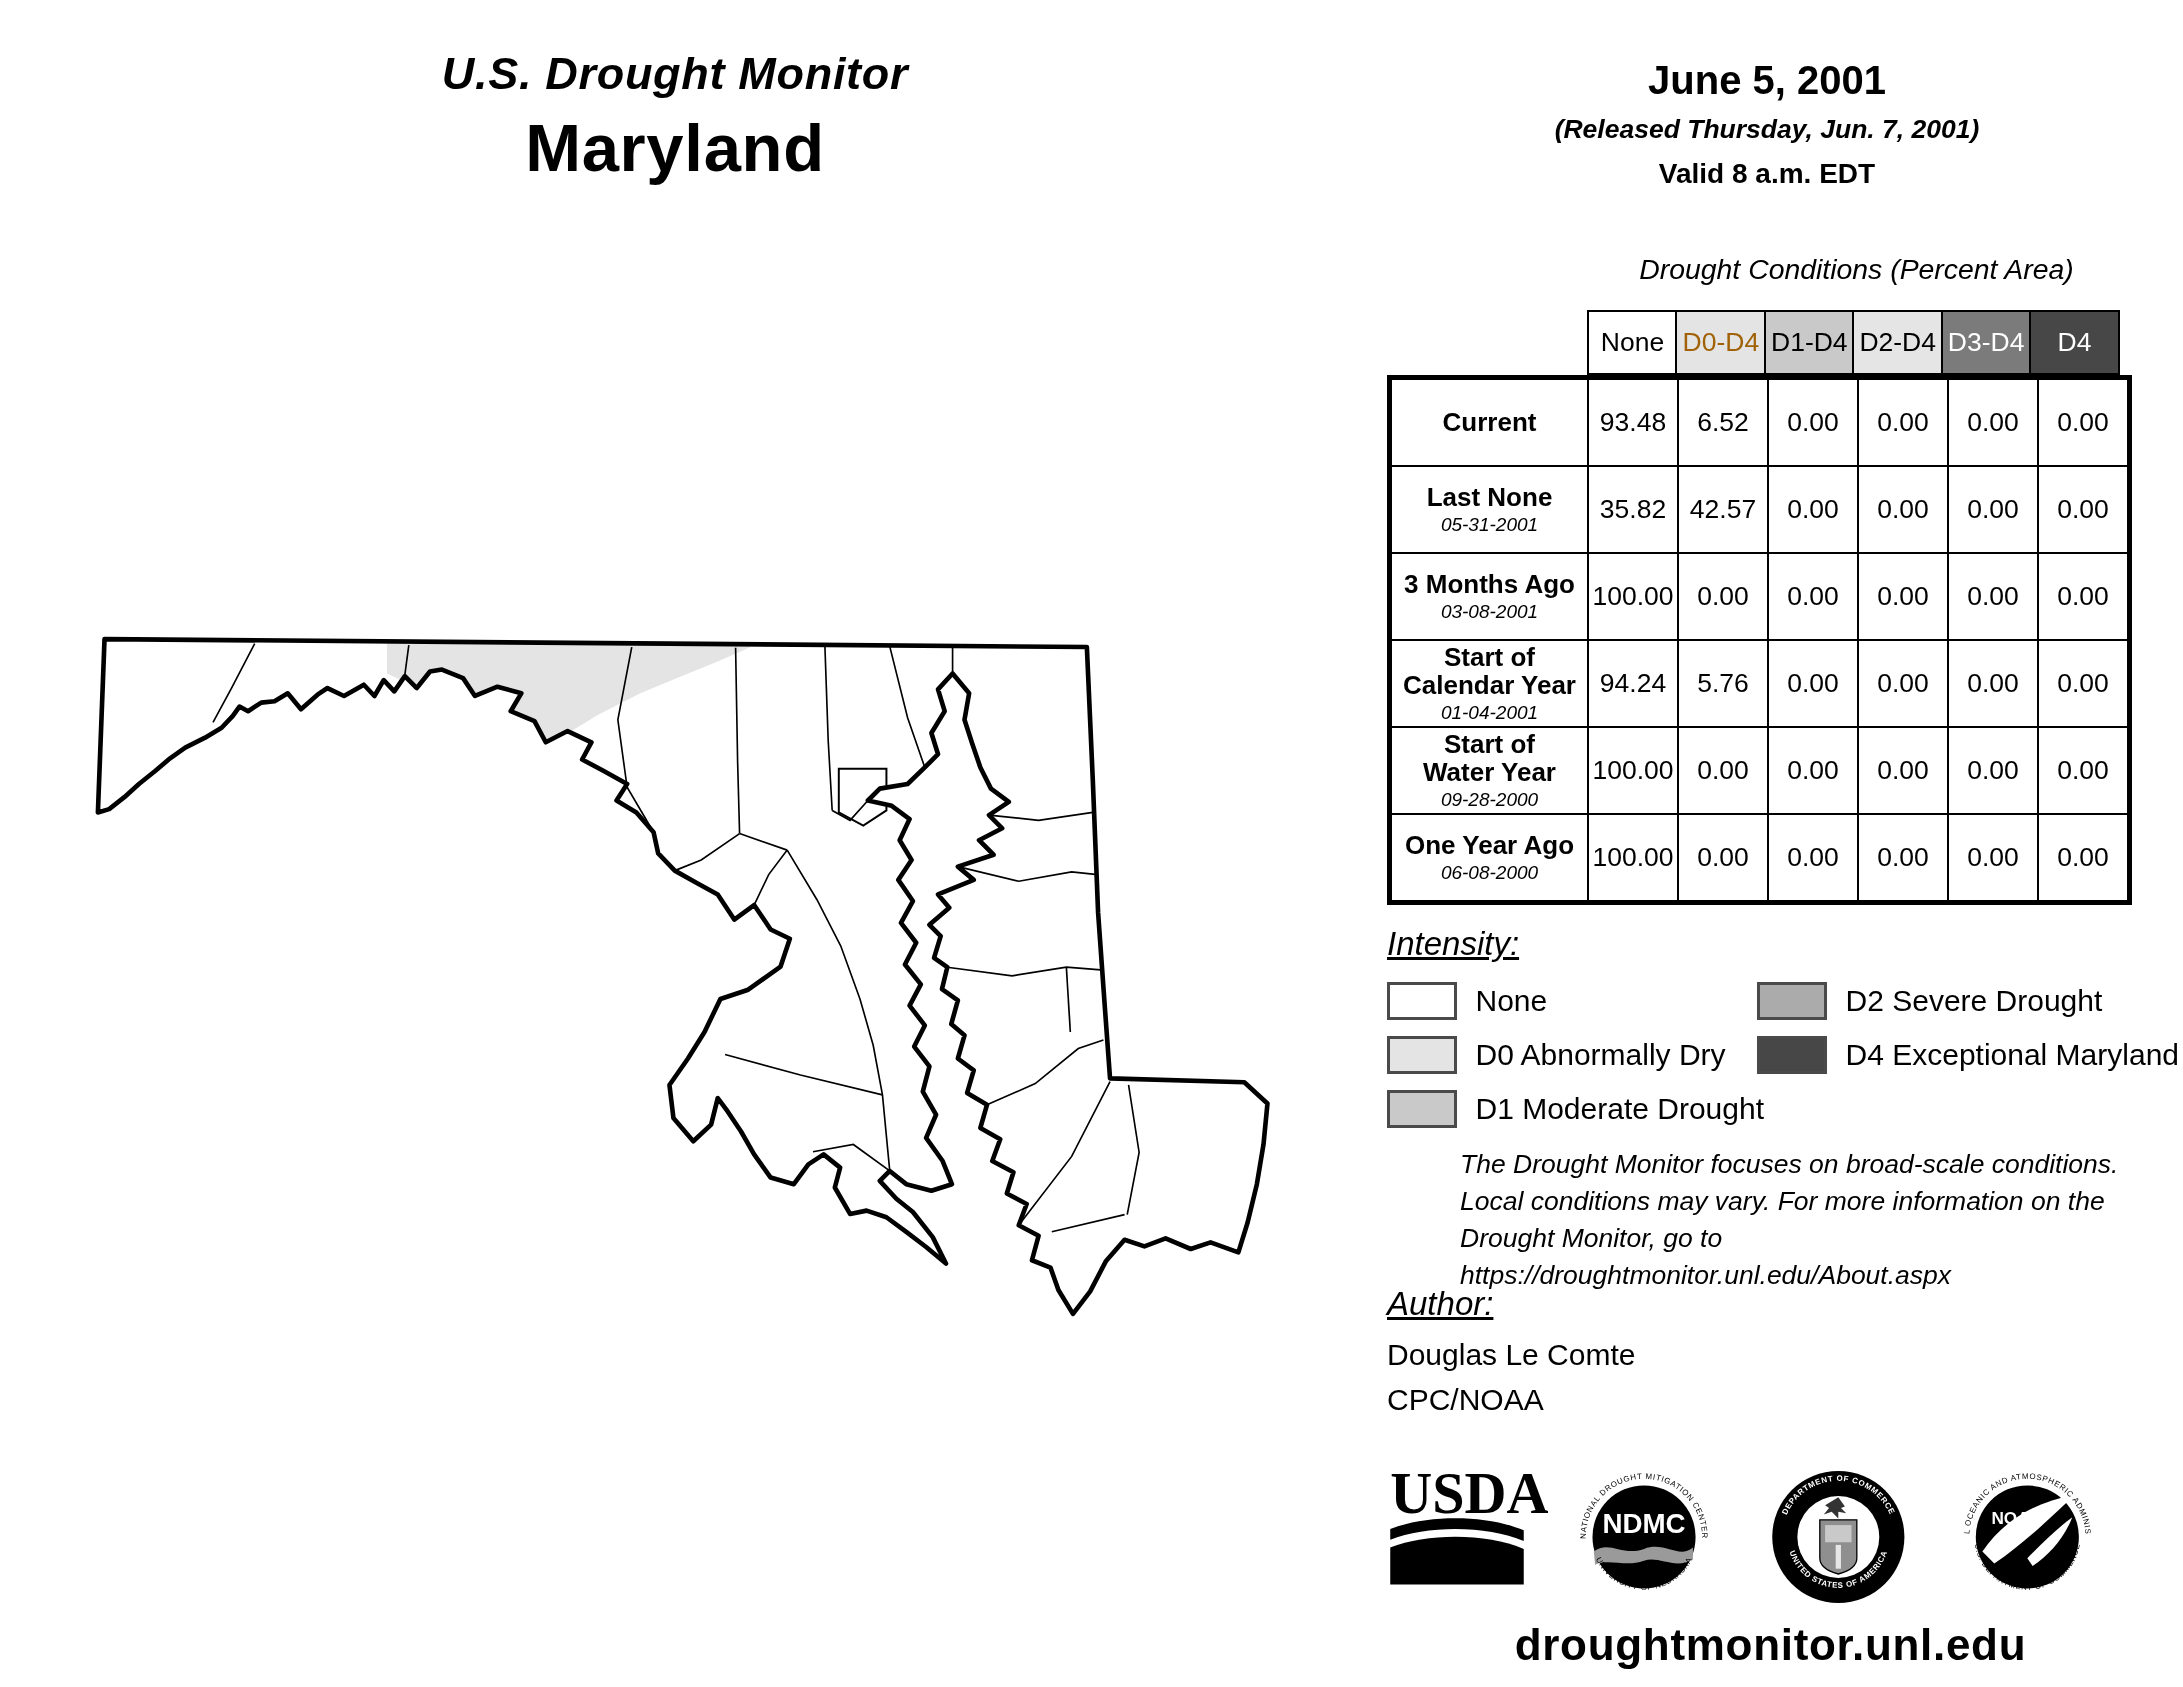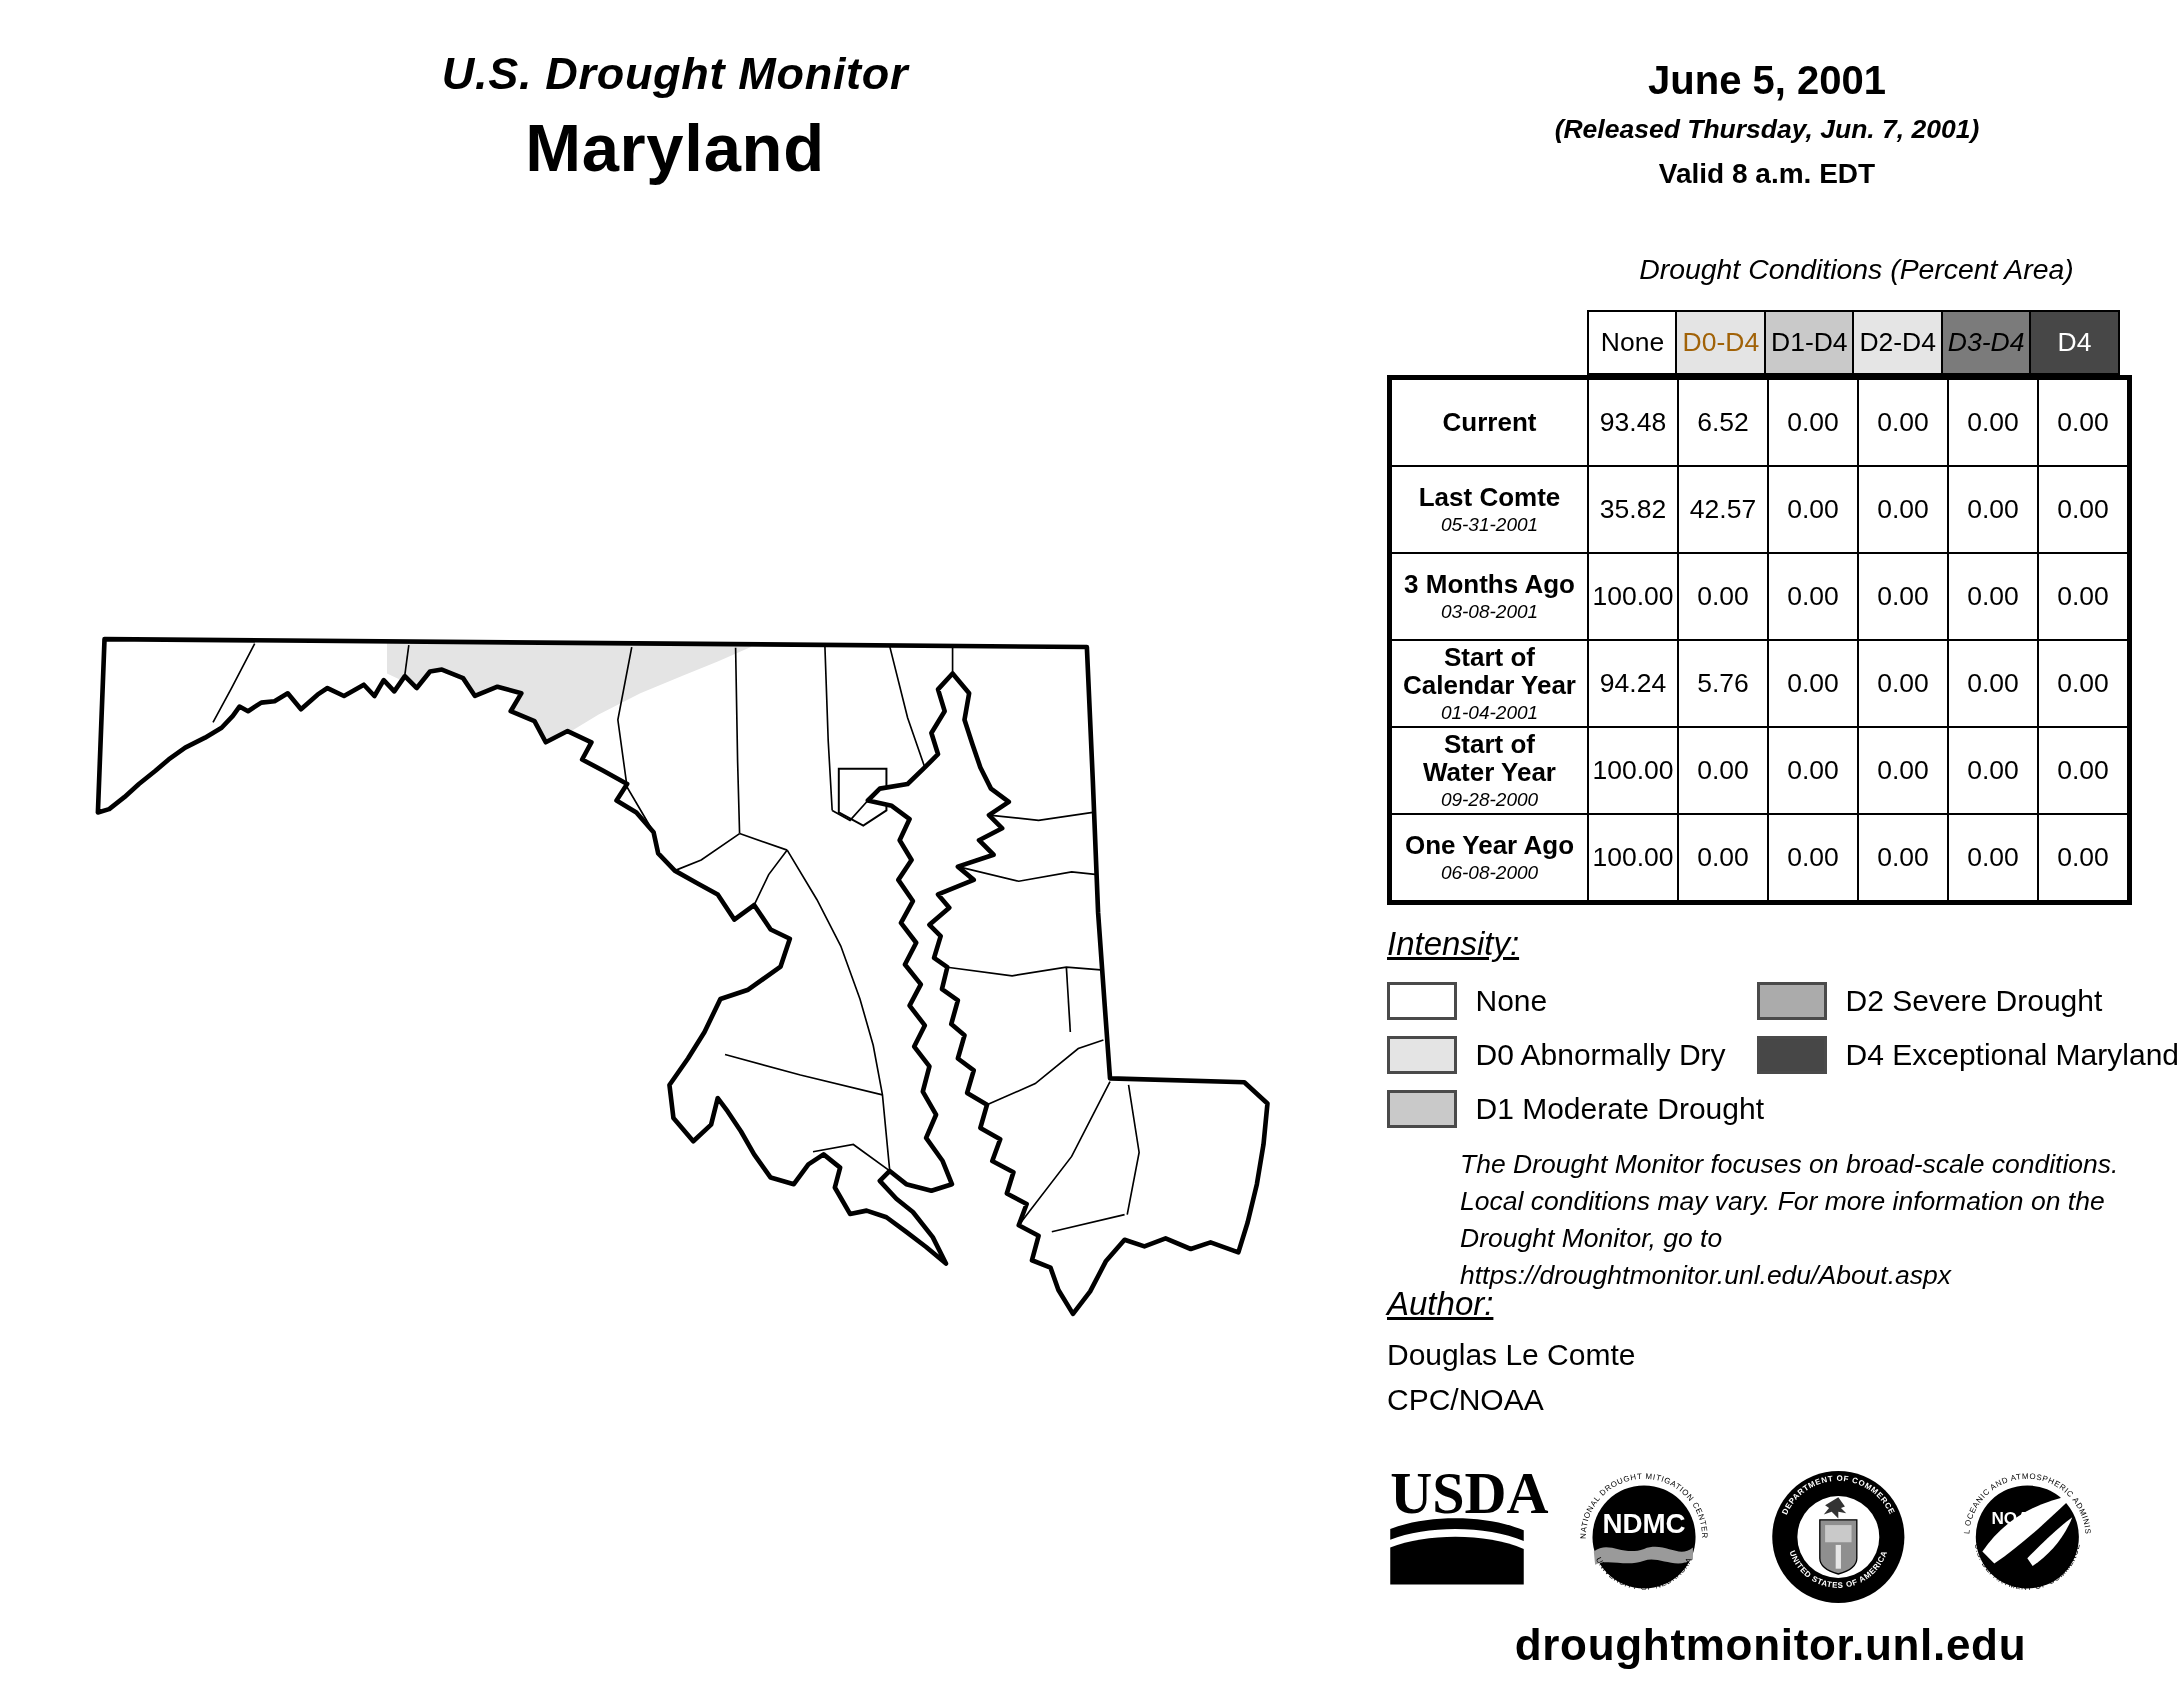--- a/index.html
+++ b/index.html
@@ -141,35 +141,35 @@
   <div class="date-released">(Released Thursday, Jun. 7, 2001)</div>
   <div class="date-valid">Valid 8 a.m. EDT</div>
 </div>
 
 <div class="abs table-title">Drought Conditions (Percent Area)</div>
 <div class="abs hdr-row">
     <div class="hcell" style="background: rgb(255, 255, 255); color: rgb(0, 0, 0);">None</div>
     <div class="hcell" style="background: rgb(228, 228, 228); color: #a16207;">D0-D4</div>
     <div class="hcell" style="background: rgb(201, 201, 201); color: rgb(0, 0, 0);">D1-D4</div>
     <div class="hcell" style="background: #e5e5e5; color: rgb(0, 0, 0);">D2-D4</div>
-    <div class="hcell" style="background: rgb(123, 123, 123); color: #000000; font-style: italic;">D3-D4</div>
+    <div class="hcell" style="background: rgb(123, 123, 123); color: #ffffff;">D3-D4</div>
     <div class="hcell" style="background: rgb(71, 71, 71); color: rgb(255, 255, 255);">D4</div>
   </div>
 <div class="abs tbody">
     <div class="tlabel">
       <div class="lab">Current</div>
     </div>
     <div class="tcell">93.48</div>
     <div class="tcell">6.52</div>
     <div class="tcell">0.00</div>
     <div class="tcell">0.00</div>
     <div class="tcell">0.00</div>
     <div class="tcell">0.00</div>
     <div class="tlabel">
-      <div class="lab">Last Comte</div>
+      <div class="lab">Last None</div>
       <div class="dat">05-31-2001</div>
     </div>
     <div class="tcell">35.82</div>
     <div class="tcell">42.57</div>
     <div class="tcell">0.00</div>
     <div class="tcell">0.00</div>
     <div class="tcell">0.00</div>
     <div class="tcell">0.00</div>
     <div class="tlabel">
       <div class="lab">3 Months Ago</div>

